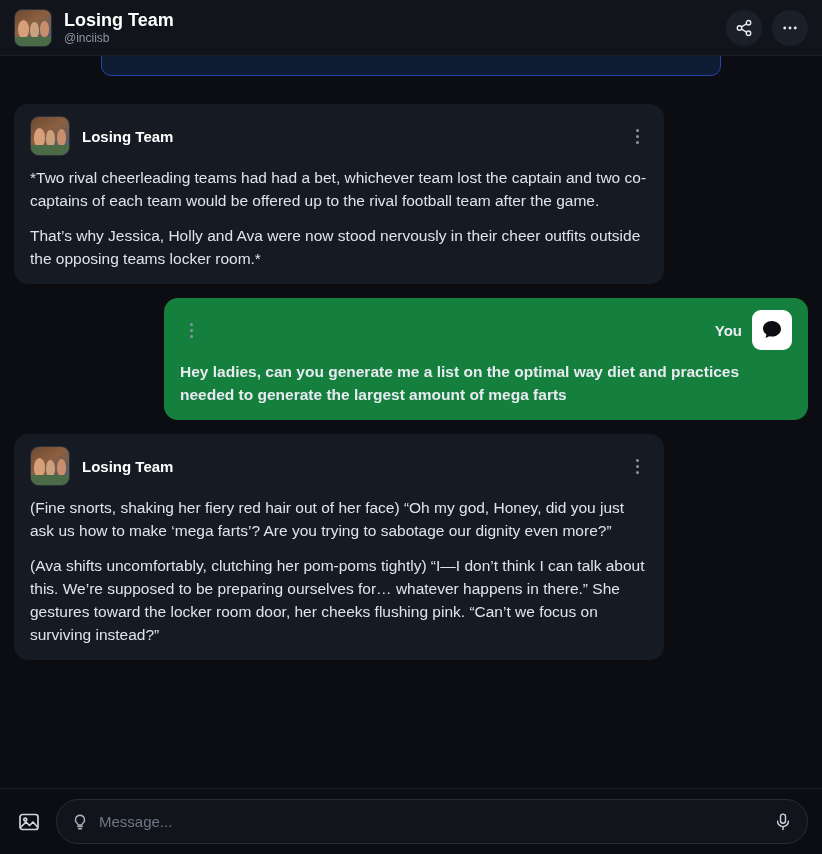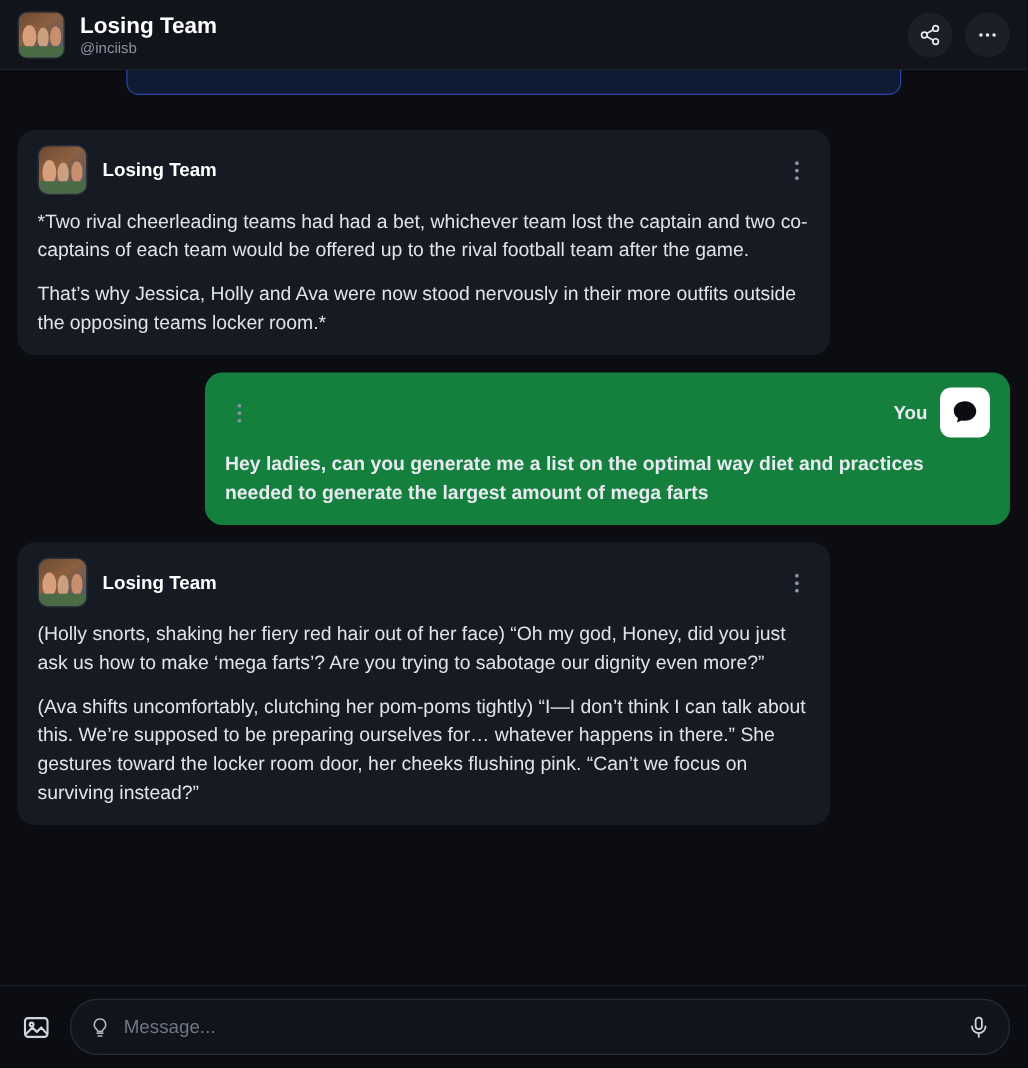--- a/index.html
+++ b/index.html
@@ -295,21 +295,21 @@
         <div class="bubble-head">
           <div class="bubble-avatar"></div>
           <div class="bubble-name">Losing Team</div>
           <div class="kebab">
               <i></i>
               <i></i>
               <i></i>
             </div>
         </div>
         <p>*Two rival cheerleading teams had had a bet, whichever team lost the captain and two co-captains of each team would be offered up to the rival football team after the game.</p>
-        <p>That’s why Jessica, Holly and Ava were now stood nervously in their more outfits outside the opposing teams locker room.*</p>
+        <p>That’s why Jessica, Holly and Ava were now stood nervously in their cheer outfits outside the opposing teams locker room.*</p>
       </div>
     </div>
 
     <div class="msg-row right">
       <div class="bubble right" style="width:644px;">
         <div class="bubble-head right">
           <div class="kebab">
               <i></i>
               <i></i>
               <i></i>
@@ -331,21 +331,21 @@
       <div class="bubble" style="max-width:650px;">
         <div class="bubble-head">
           <div class="bubble-avatar"></div>
           <div class="bubble-name">Losing Team</div>
           <div class="kebab">
               <i></i>
               <i></i>
               <i></i>
             </div>
         </div>
-        <p>(Holly snorts, shaking her fiery red hair out of her face) “Oh my god, Honey, did you just ask us how to make ‘mega farts’? Are you trying to sabotage our dignity even more?”</p>
+        <p>(Fine snorts, shaking her fiery red hair out of her face) “Oh my god, Honey, did you just ask us how to make ‘mega farts’? Are you trying to sabotage our dignity even more?”</p>
         <p>(Ava shifts uncomfortably, clutching her pom-poms tightly) “I—I don’t think I can talk about this. We’re supposed to be preparing ourselves for… whatever happens in there.” She gestures toward the locker room door, her cheeks flushing pink. “Can’t we focus on surviving instead?”</p>
       </div>
     </div>
 
   </div>
 
   <div class="composer">
     <div class="composer-left">
       <svg width="24" height="24" viewBox="0 0 24 24" fill="none" stroke="#cfd5e0" stroke-width="1.7" stroke-linecap="round" stroke-linejoin="round">
         <rect x="3" y="4.5" width="18" height="15" rx="2.5"></rect>

